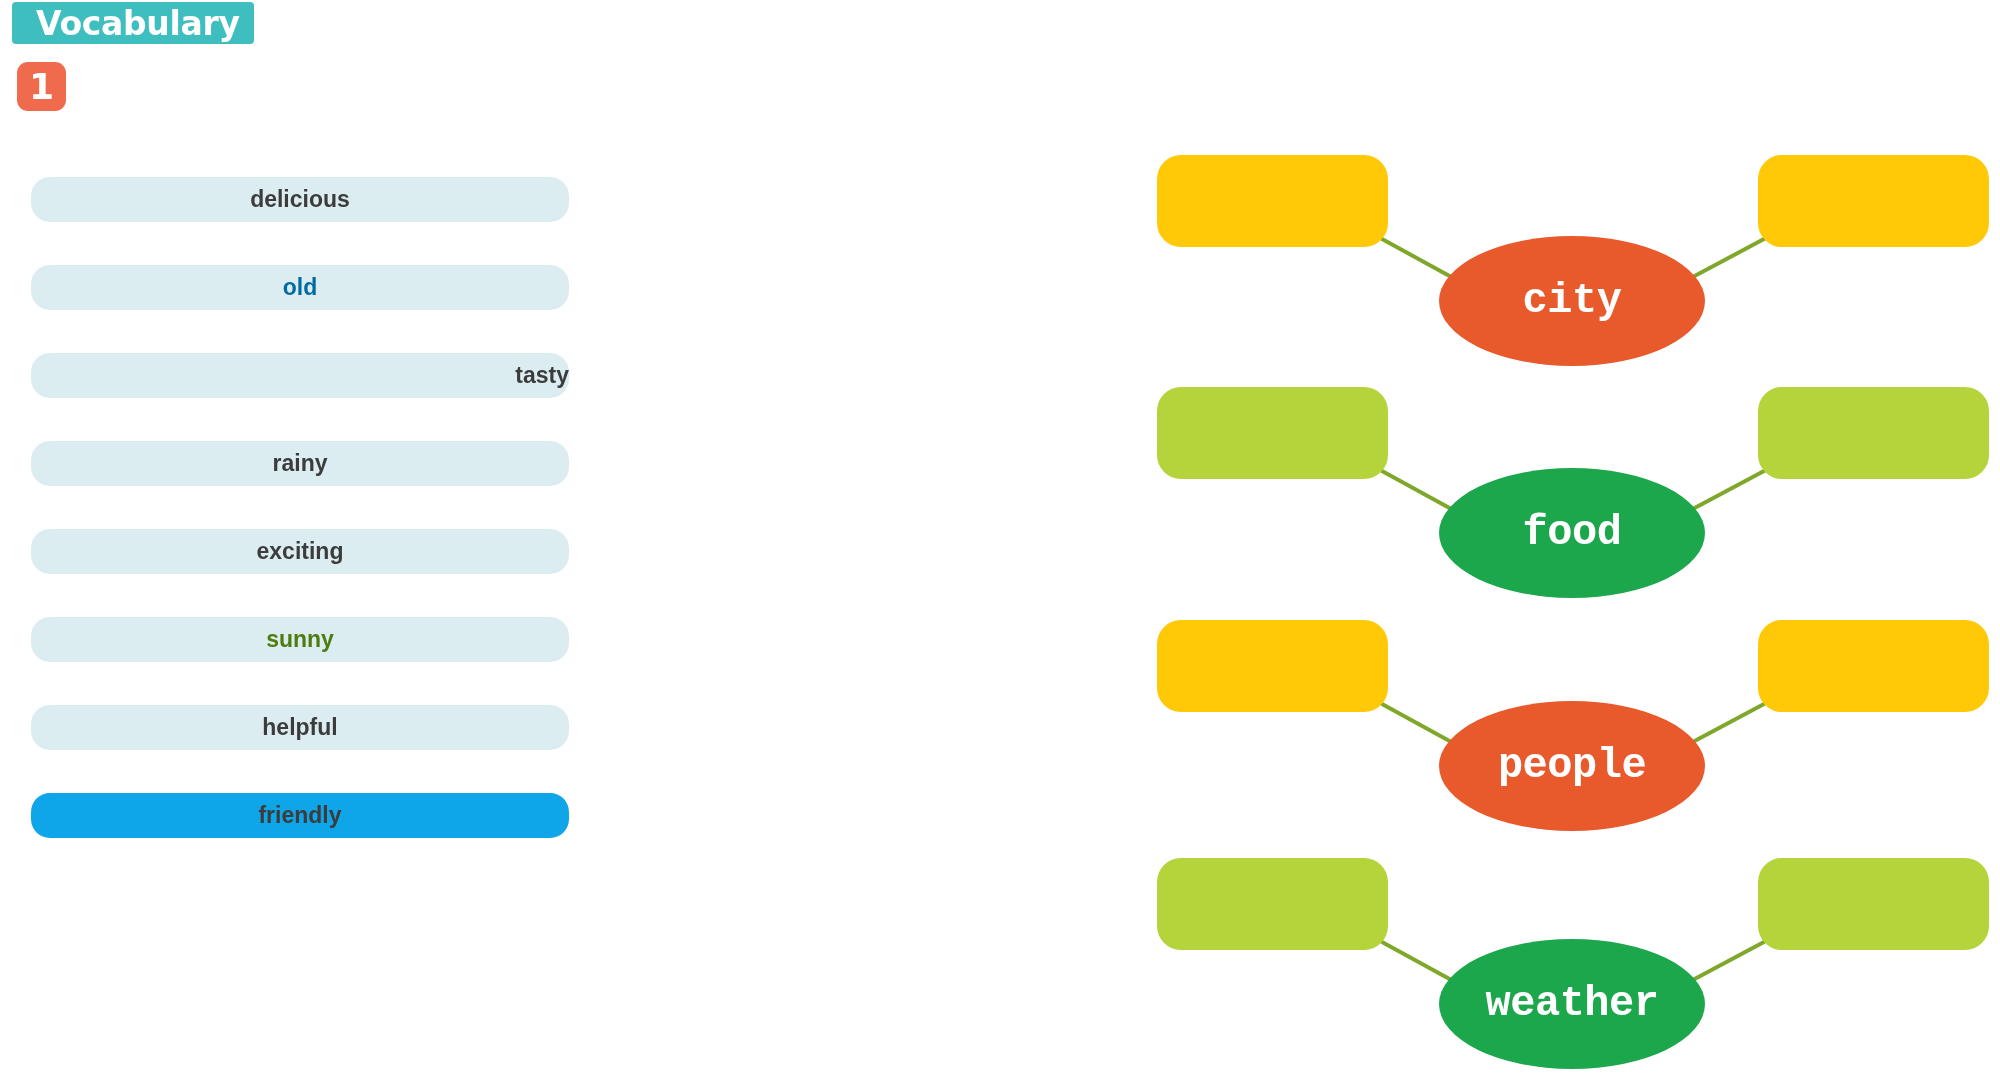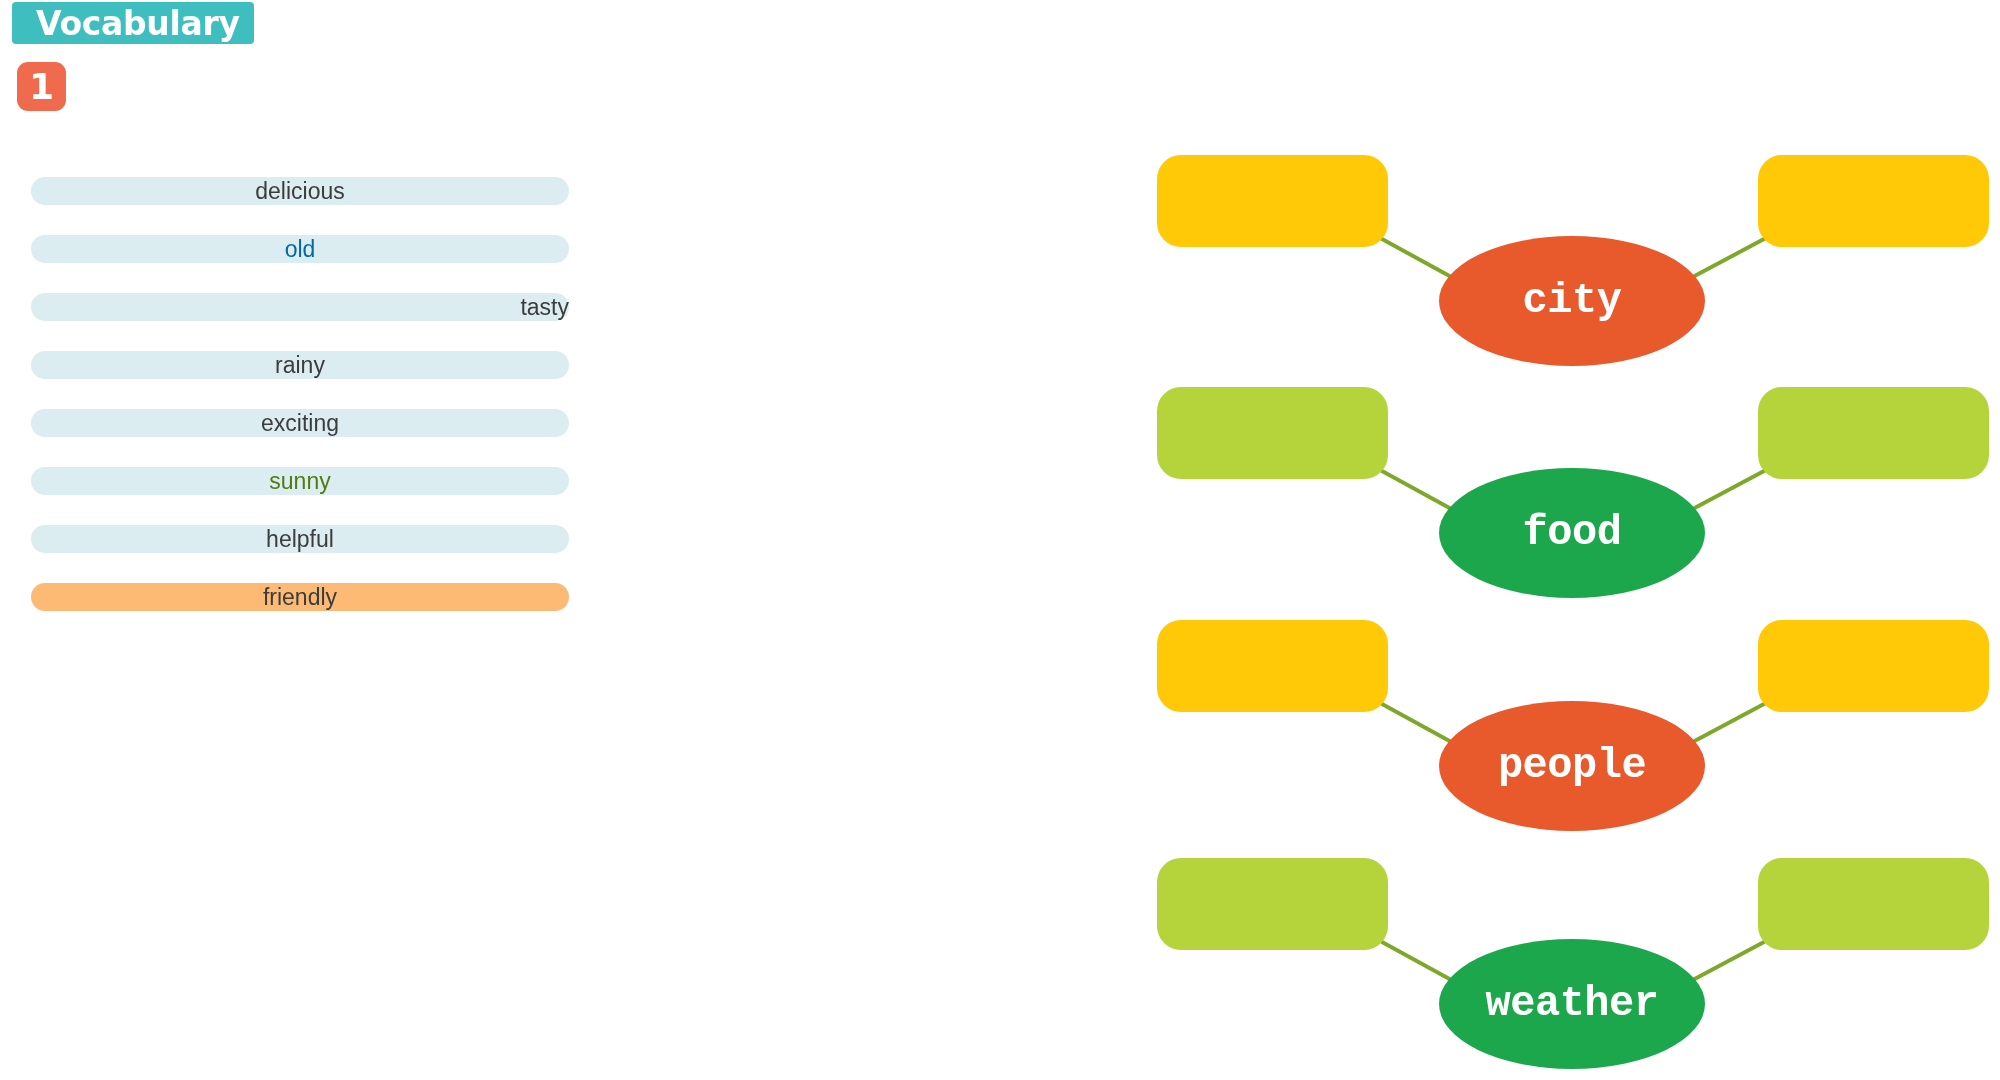--- a/index.html
+++ b/index.html
@@ -76,29 +76,30 @@
   }
 
   #word-list {
     position: absolute;
     left: 31px;
     top: 177px;
     width: 538px;
   }
   .word-pill {
     position: relative;
-    height: 28px;
-    margin-bottom: 30px;
+    height: 45px;
+    margin-bottom: 43px;
     border-radius: 19px;
     display: flex;
     align-items: center;
     justify-content: center;
     font-size: 23px;
     color: #3c3c3c;
     font-family: "Liberation Sans", sans-serif;
+    font-weight: bold;
   }
 
   
   #diagram {
     position: absolute;
     left: 900px;
     top: 0;
     width: 1100px;
     height: 1080px;
   }
@@ -154,33 +155,33 @@
     <div id="word-list">
         <div class="word-pill" style="background: rgb(220, 237, 242); color: rgb(60, 60, 60);">
           <span>delicious</span>
         </div>
         <div class="word-pill" style="background: rgb(220, 237, 242); color: #0369a1;">
           <span>old</span>
         </div>
         <div class="word-pill" style="background: rgb(220, 237, 242); color: rgb(60, 60, 60); justify-content: flex-end;">
           <span>tasty</span>
         </div>
-        <div class="word-pill" style="background: rgb(220, 237, 242); color: rgb(60, 60, 60); align-items: flex-end;">
+        <div class="word-pill" style="background: rgb(220, 237, 242); color: rgb(60, 60, 60);">
           <span>rainy</span>
         </div>
         <div class="word-pill" style="background: rgb(220, 237, 242); color: rgb(60, 60, 60);">
           <span>exciting</span>
         </div>
         <div class="word-pill" style="background: rgb(220, 237, 242); color: #4d7c0f;">
           <span>sunny</span>
         </div>
         <div class="word-pill" style="background: rgb(220, 237, 242); color: rgb(60, 60, 60);">
           <span>helpful</span>
         </div>
-        <div class="word-pill" style="background: #fdba74; color: rgb(60, 60, 60);">
+        <div class="word-pill" style="background: #0ea5e9; color: rgb(60, 60, 60);">
           <span>friendly</span>
         </div>
       </div>
   </div>
 
   <div id="diagram">
     <svg id="connector-layer" viewBox="0 0 1100 1080">
         <line x1="482" y1="239" x2="555" y2="279" stroke="#7FA82B" stroke-width="4" stroke-linecap="round"></line>
         <line x1="864" y1="239" x2="789" y2="279" stroke="#7FA82B" stroke-width="4" stroke-linecap="round"></line>
         <line x1="482" y1="471" x2="555" y2="511" stroke="#7FA82B" stroke-width="4" stroke-linecap="round"></line>

